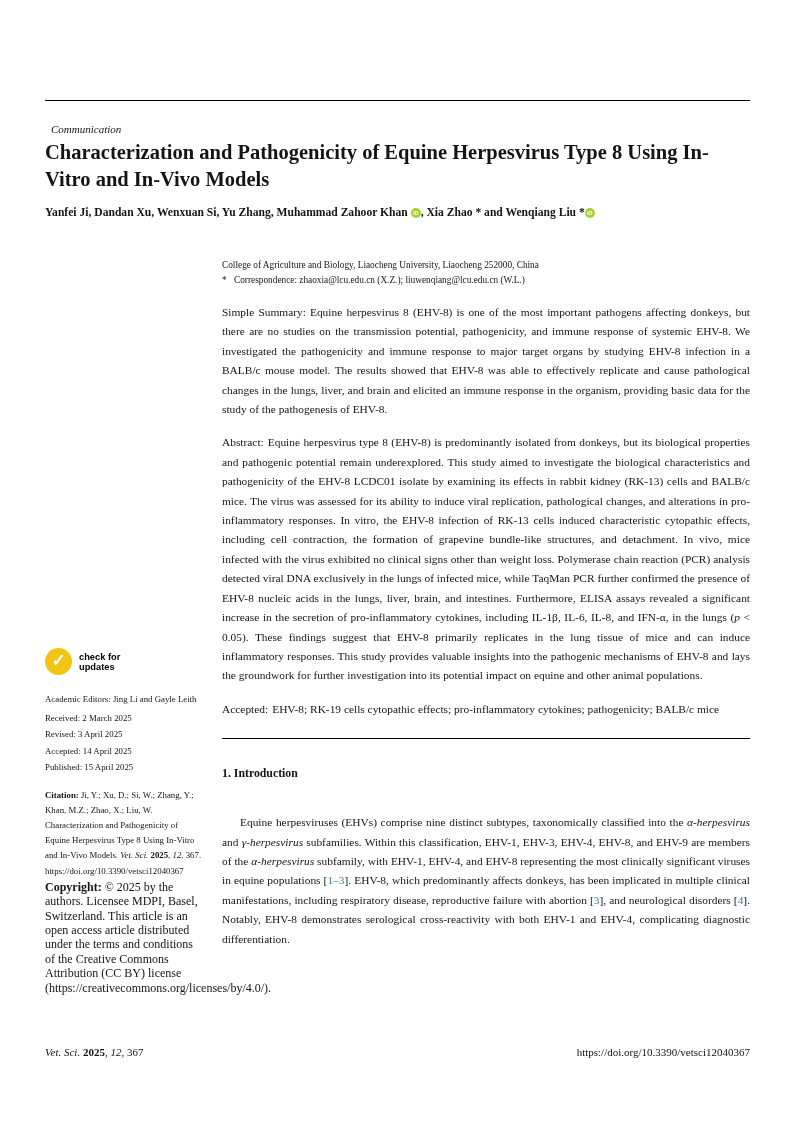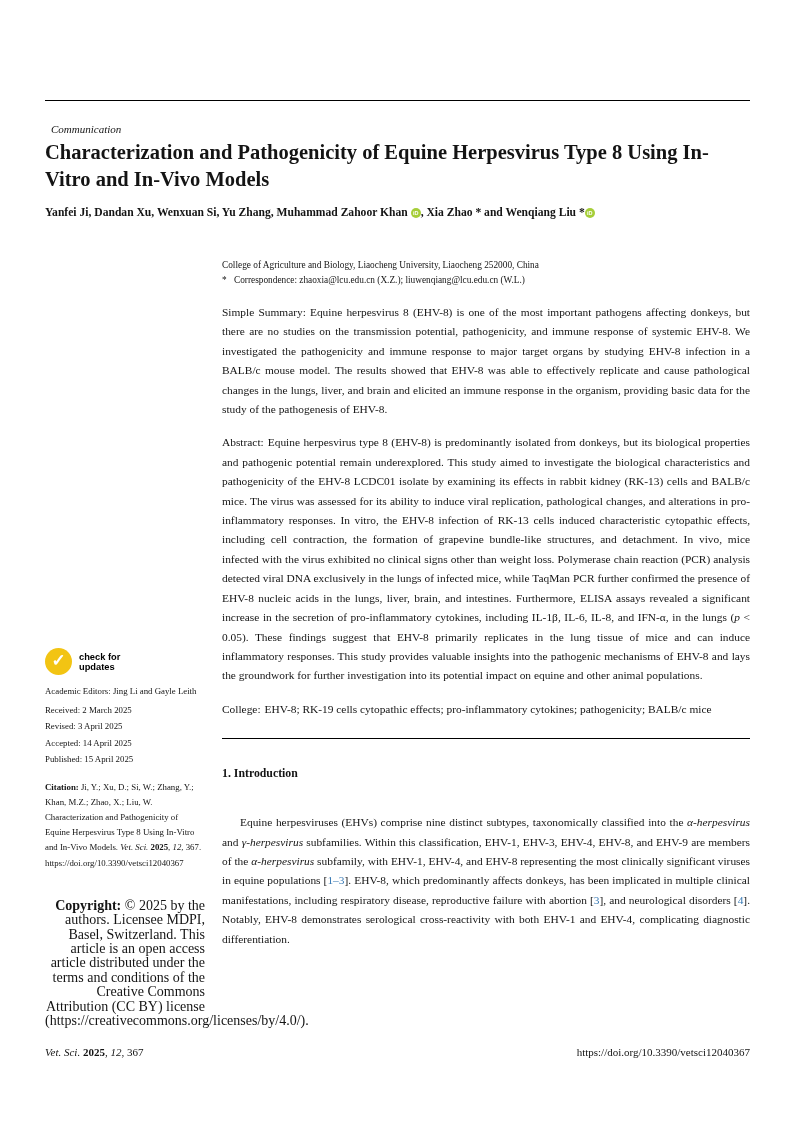--- a/index.html
+++ b/index.html
@@ -43,25 +43,25 @@
   }
   
   .sidebar{position:absolute;top:648px;left:45px;width:160px;font-size:8.8px;line-height:16.5px;}
   .cfu{display:flex;align-items:center;gap:7px;cursor:pointer;}
   .cfu-circle{
     width:27px;height:27px;border-radius:50%;background:#f2c413;color:#fff;
     font-size:17px;font-weight:bold;display:flex;align-items:center;justify-content:center;
     font-family:"Liberation Sans",sans-serif;
   }
   .cfu-text{font-family:"Liberation Sans",sans-serif;font-weight:bold;font-size:9.3px;line-height:10px;color:#000;}
-  .sb-editors{margin-top:8px;}
+  .sb-editors{margin-top:16px;}
   .sb-dates{margin-top:2px;}
   .sb-dates div{white-space:nowrap;}
   .sb-citation{margin-top:12px;line-height:15.2px;text-align:left;}
-  .sb-copyright{margin-top:28px;line-height:14.4px;font-size:14px;text-align:right;}
+  .sb-copyright{margin-top:1px;line-height:14.4px;font-size:12px;}
   
   .footer{
     position:absolute;top:1046px;left:45px;width:705px;display:flex;
     justify-content:space-between;font-size:11px;
   }
 </style>
 </head>
 <body>
 
 <div class="page">
@@ -77,21 +77,21 @@
   <div class="affil">
     <div>College of Agriculture and Biology, Liaocheng University, Liaocheng 252000, China</div>
     <div><span class="corr-star">*</span><span>Correspondence: zhaoxia@lcu.edu.cn (X.Z.); liuwenqiang@lcu.edu.cn (W.L.)</span></div>
   </div>
 
   <div class="main-col">
     <p class="para"><span class="lbl">Simple Summary:</span><span>Equine herpesvirus 8 (EHV-8) is one of the most important pathogens affecting donkeys, but there are no studies on the transmission potential, pathogenicity, and immune response of systemic EHV-8. We investigated the pathogenicity and immune response to major target organs by studying EHV-8 infection in a BALB/c mouse model. The results showed that EHV-8 was able to effectively replicate and cause pathological changes in the lungs, liver, and brain and elicited an immune response in the organism, providing basic data for the study of the pathogenesis of EHV-8.</span></p>
 
     <p class="para abstract-p"><span class="lbl">Abstract:</span><span><span>Equine herpesvirus type 8 (EHV-8) is predominantly isolated from donkeys, but its biological properties and pathogenic potential remain underexplored. This study aimed to investigate the biological characteristics and pathogenicity of the EHV-8 LCDC01 isolate by examining its effects in rabbit kidney (RK-13) cells and BALB/c mice. The virus was assessed for its ability to induce viral replication, pathological changes, and alterations in pro-inflammatory responses. In vitro, the EHV-8 infection of RK-13 cells induced characteristic cytopathic effects, including cell contraction, the formation of grapevine bundle-like structures, and detachment. In vivo, mice infected with the virus exhibited no clinical signs other than weight loss. Polymerase chain reaction (PCR) analysis detected viral DNA exclusively in the lungs of infected mice, while TaqMan PCR further confirmed the presence of EHV-8 nucleic acids in the lungs, liver, brain, and intestines. Furthermore, ELISA assays revealed a significant increase in the secretion of pro-inflammatory cytokines, including IL-1β, IL-6, IL-8, and IFN-α, in the lungs (</span><span class="seg-i">p</span><span> &lt; 0.05). These findings suggest that EHV-8 primarily replicates in the lung tissue of mice and can induce inflammatory responses. This study provides valuable insights into the pathogenic mechanisms of EHV-8 and lays the groundwork for further investigation into its potential impact on equine and other animal populations.</span></span></p>
 
-    <p class="para keywords-p"><span class="lbl">College:</span><span>EHV-8; RK-19 cells cytopathic effects; pro-inflammatory cytokines; pathogenicity; BALB/c mice</span></p>
+    <p class="para keywords-p"><span class="lbl">Accepted:</span><span>EHV-8; RK-19 cells cytopathic effects; pro-inflammatory cytokines; pathogenicity; BALB/c mice</span></p>
 
     <hr class="rule-kw">
 
     <h2 class="sec-head">1. Introduction</h2>
     <p class="para intro-para"><span>Equine herpesviruses (EHVs) comprise nine distinct subtypes, taxonomically classified into the </span><span class="seg-i">α-herpesvirus</span><span> and </span><span class="seg-i">γ-herpesvirus</span><span> subfamilies. Within this classification, EHV-1, EHV-3, EHV-4, EHV-8, and EHV-9 are members of the </span><span class="seg-i">α-herpesvirus</span><span> subfamily, with EHV-1, EHV-4, and EHV-8 representing the most clinically significant viruses in equine populations [</span><span class="seg-ref">1–3</span><span>]. EHV-8, which predominantly affects donkeys, has been implicated in multiple clinical manifestations, including respiratory disease, reproductive failure with abortion [</span><span class="seg-ref">3</span><span>], and neurological disorders [</span><span class="seg-ref">4</span><span>]. Notably, EHV-8 demonstrates serological cross-reactivity with both EHV-1 and EHV-4, complicating diagnostic differentiation.</span></p>
   </div>
 
   <div class="sidebar">
     <div class="cfu">
       <div class="cfu-circle">✓</div>

